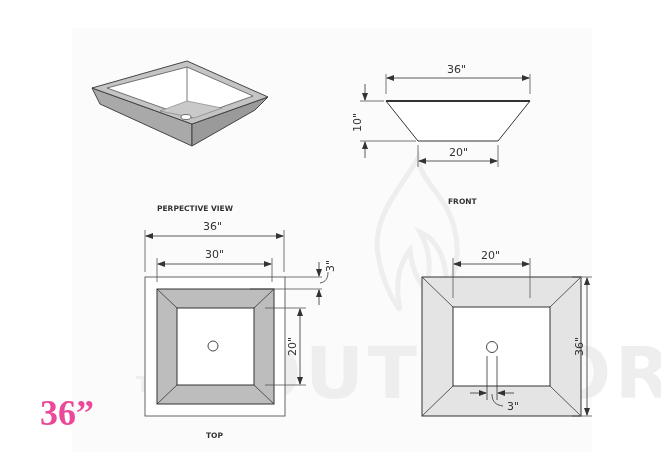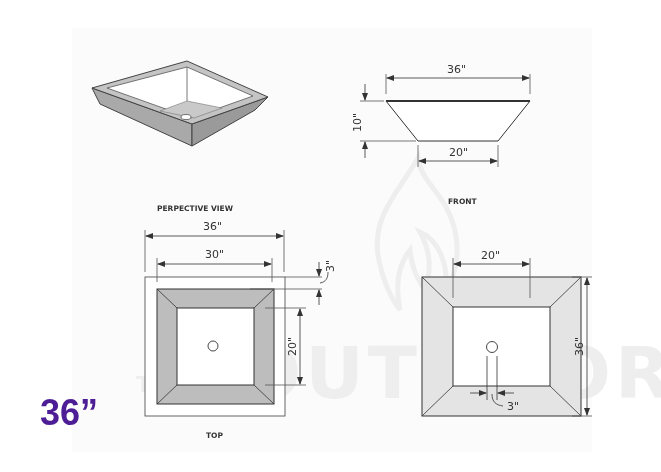--- a/index.html
+++ b/index.html
@@ -1,19 +1,19 @@
 <!DOCTYPE html>
 <html><head>
 <meta charset="utf-8">
 <style>
   html, body { margin:0; padding:0; background:#ffffff; }
   body { width:661px; height:472px; position:relative; overflow:hidden; font-family:"DejaVu Sans", sans-serif; }
   .panel { position:absolute; left:72px; top:28px; width:520px; height:424px; background:#fbfbfb; }
   svg.drawing { position:absolute; left:0; top:0; }
-  .size-label { position:absolute; left:40px; top:392px; font-family:Liberation Sans, sans-serif; font-weight:bold; font-size:36px; color:#4c1d95; letter-spacing:0px; }
+  .size-label { position:absolute; left:40px; top:392px; font-family:Liberation Serif, serif; font-weight:bold; font-size:36px; color:#ec4899; letter-spacing:0px; }
   .dim { font-family:"DejaVu Sans", sans-serif; font-size:11px; fill:#333; }
   .caption { font-family:"DejaVu Sans", sans-serif; font-weight:bold; font-size:7.5px; fill:#333; }
   .wm { font-family:"DejaVu Sans", sans-serif; font-weight:bold; fill:#eeeeee; }
 </style>
 </head>
 <body>
 
 <div class="panel"></div>
 
 <svg class="drawing" width="661" height="472" viewBox="0 0 661 472">

